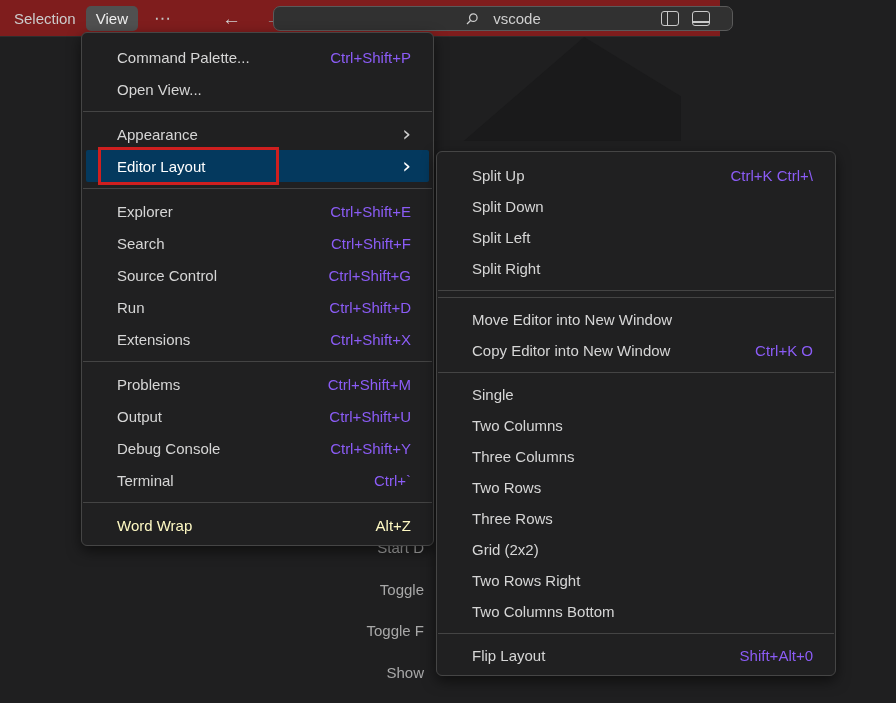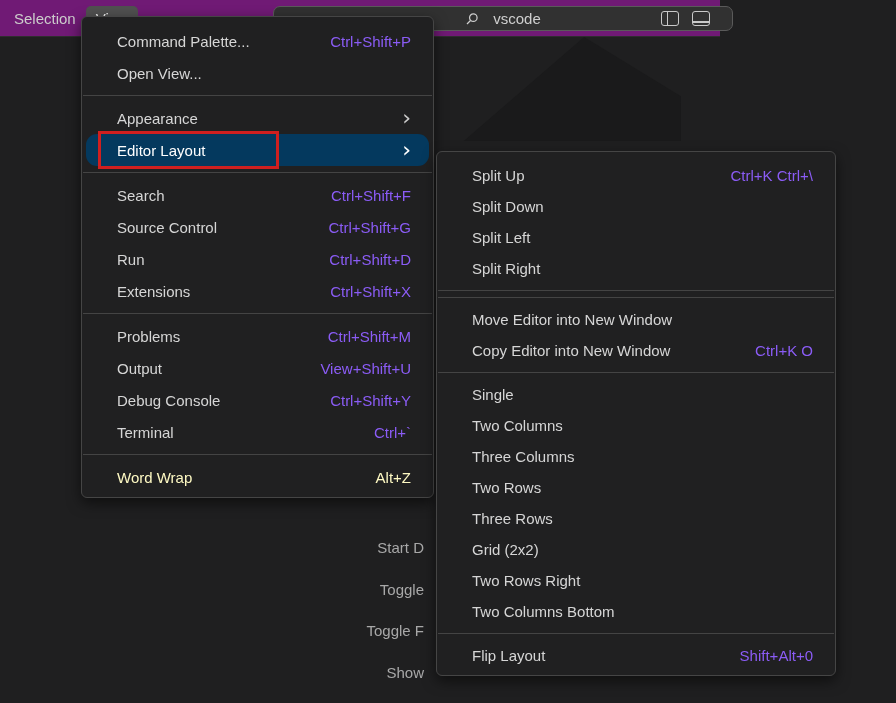--- a/index.html
+++ b/index.html
@@ -9,21 +9,21 @@
     background:#1f1f20;
     font-family:"Liberation Sans", sans-serif;
     color:#d4d4d4;
     font-size:15px;
     -webkit-font-smoothing:antialiased;
   }
 
   
   .titlebar {
     position:absolute; left:0; top:0; width:720px; height:37px;
-    background:#701a75; border-bottom:1px solid #2e2e2e;
+    background:#7f1d1d; border-bottom:1px solid #2e2e2e;
     display:flex; align-items:center; z-index:5;
   }
   .tb-item { color:#cccccc; padding:4px 10px; border-radius:5px; white-space:nowrap; }
   .tb-item.first { margin-left:4px; }
   .tb-item.active { background:#505050; color:#eeeeee; }
   .tb-more { color:#c5c5c5; font-size:17px; letter-spacing:1px; padding:4px 10px; margin-left:6px; }
   .nav-arrow { font-size:19px; line-height:1; padding:2px 8px; }
   .nav-back { color:#d2d2d2; margin-left:32px; }
   .nav-fwd  { color:#8f8f8f; margin-left:8px; }
 
@@ -57,36 +57,36 @@
   .bg-label:nth-of-type(1) { top:539px; }
   .bg-label:nth-of-type(2) { top:581px; }
   .bg-label:nth-of-type(3) { top:622px; }
   .bg-label:nth-of-type(4) { top:664px; }
 
   
   .menu {
     position:absolute; background:#202021; border:1px solid #454545; border-radius:6px;
     box-shadow:0 5px 14px rgba(0,0,0,.55); padding:8px 0 4px 0;
   }
-  .menu.view-menu { left:81px; top:16px;  width:353px; z-index:10; }
+  .menu.view-menu { left:81px; top:32px;  width:353px; z-index:10; }
   .menu.sub-menu  { left:436px; top:151px; width:400px; z-index:11; }
 
   .mi {
     display:flex; align-items:center; position:relative;
     padding:0 22px 0 35px; color:#d6d6d6; white-space:nowrap;
   }
   .view-menu .mi { height:32px; }
   .sub-menu  .mi { height:31px; }
   .mi-label { }
   .mi-shortcut { margin-left:auto; color:#8b5cf6; }
   .mi-arrow { margin-left:auto; font-size:22px; line-height:0.8; color:#cccccc; font-family:"DejaVu Sans", sans-serif; }
   .menu-sep { height:1px; background:#444444; margin:6px 1px; }
 
   .mi.highlighted {
-    background:#04395e; border-radius:11px; margin:0 4px;
+    background:#04395e; border-radius:2px; margin:0 4px;
     padding:0 18px 0 31px; color:#ffffff;
   }
   .mi.highlighted .mi-arrow, .mi.highlighted .mi-shortcut { color:#ffffff; }
   .mi.disabled .mi-label, .mi.disabled .mi-shortcut { color:#fef9c3; }
 
   .red-box {
     position:absolute; left:12px; top:-3px; width:181px; height:38px;
     border:3px solid #cf1f1f; pointer-events:none; z-index:3;
   }
 </style>
@@ -152,20 +152,25 @@
 
     <div class="mi highlighted">
       <span class="mi-label">Editor Layout</span>
 
       <span class="mi-arrow">›</span>
     <div class="red-box"></div>
     </div>
 
     <div class="menu-sep"></div>
 
+    <div class="mi">
+      <span class="mi-label">Explorer</span>
+      <span class="mi-shortcut">Ctrl+Shift+E</span>
+
+    </div>
 
     <div class="mi">
       <span class="mi-label">Search</span>
       <span class="mi-shortcut">Ctrl+Shift+F</span>
 
     </div>
 
     <div class="mi">
       <span class="mi-label">Source Control</span>
       <span class="mi-shortcut">Ctrl+Shift+G</span>
@@ -187,21 +192,21 @@
     <div class="menu-sep"></div>
 
     <div class="mi">
       <span class="mi-label">Problems</span>
       <span class="mi-shortcut">Ctrl+Shift+M</span>
 
     </div>
 
     <div class="mi">
       <span class="mi-label">Output</span>
-      <span class="mi-shortcut">View+Shift+U</span>
+      <span class="mi-shortcut">Ctrl+Shift+U</span>
 
     </div>
 
     <div class="mi">
       <span class="mi-label">Debug Console</span>
       <span class="mi-shortcut">Ctrl+Shift+Y</span>
 
     </div>
 
     <div class="mi">

